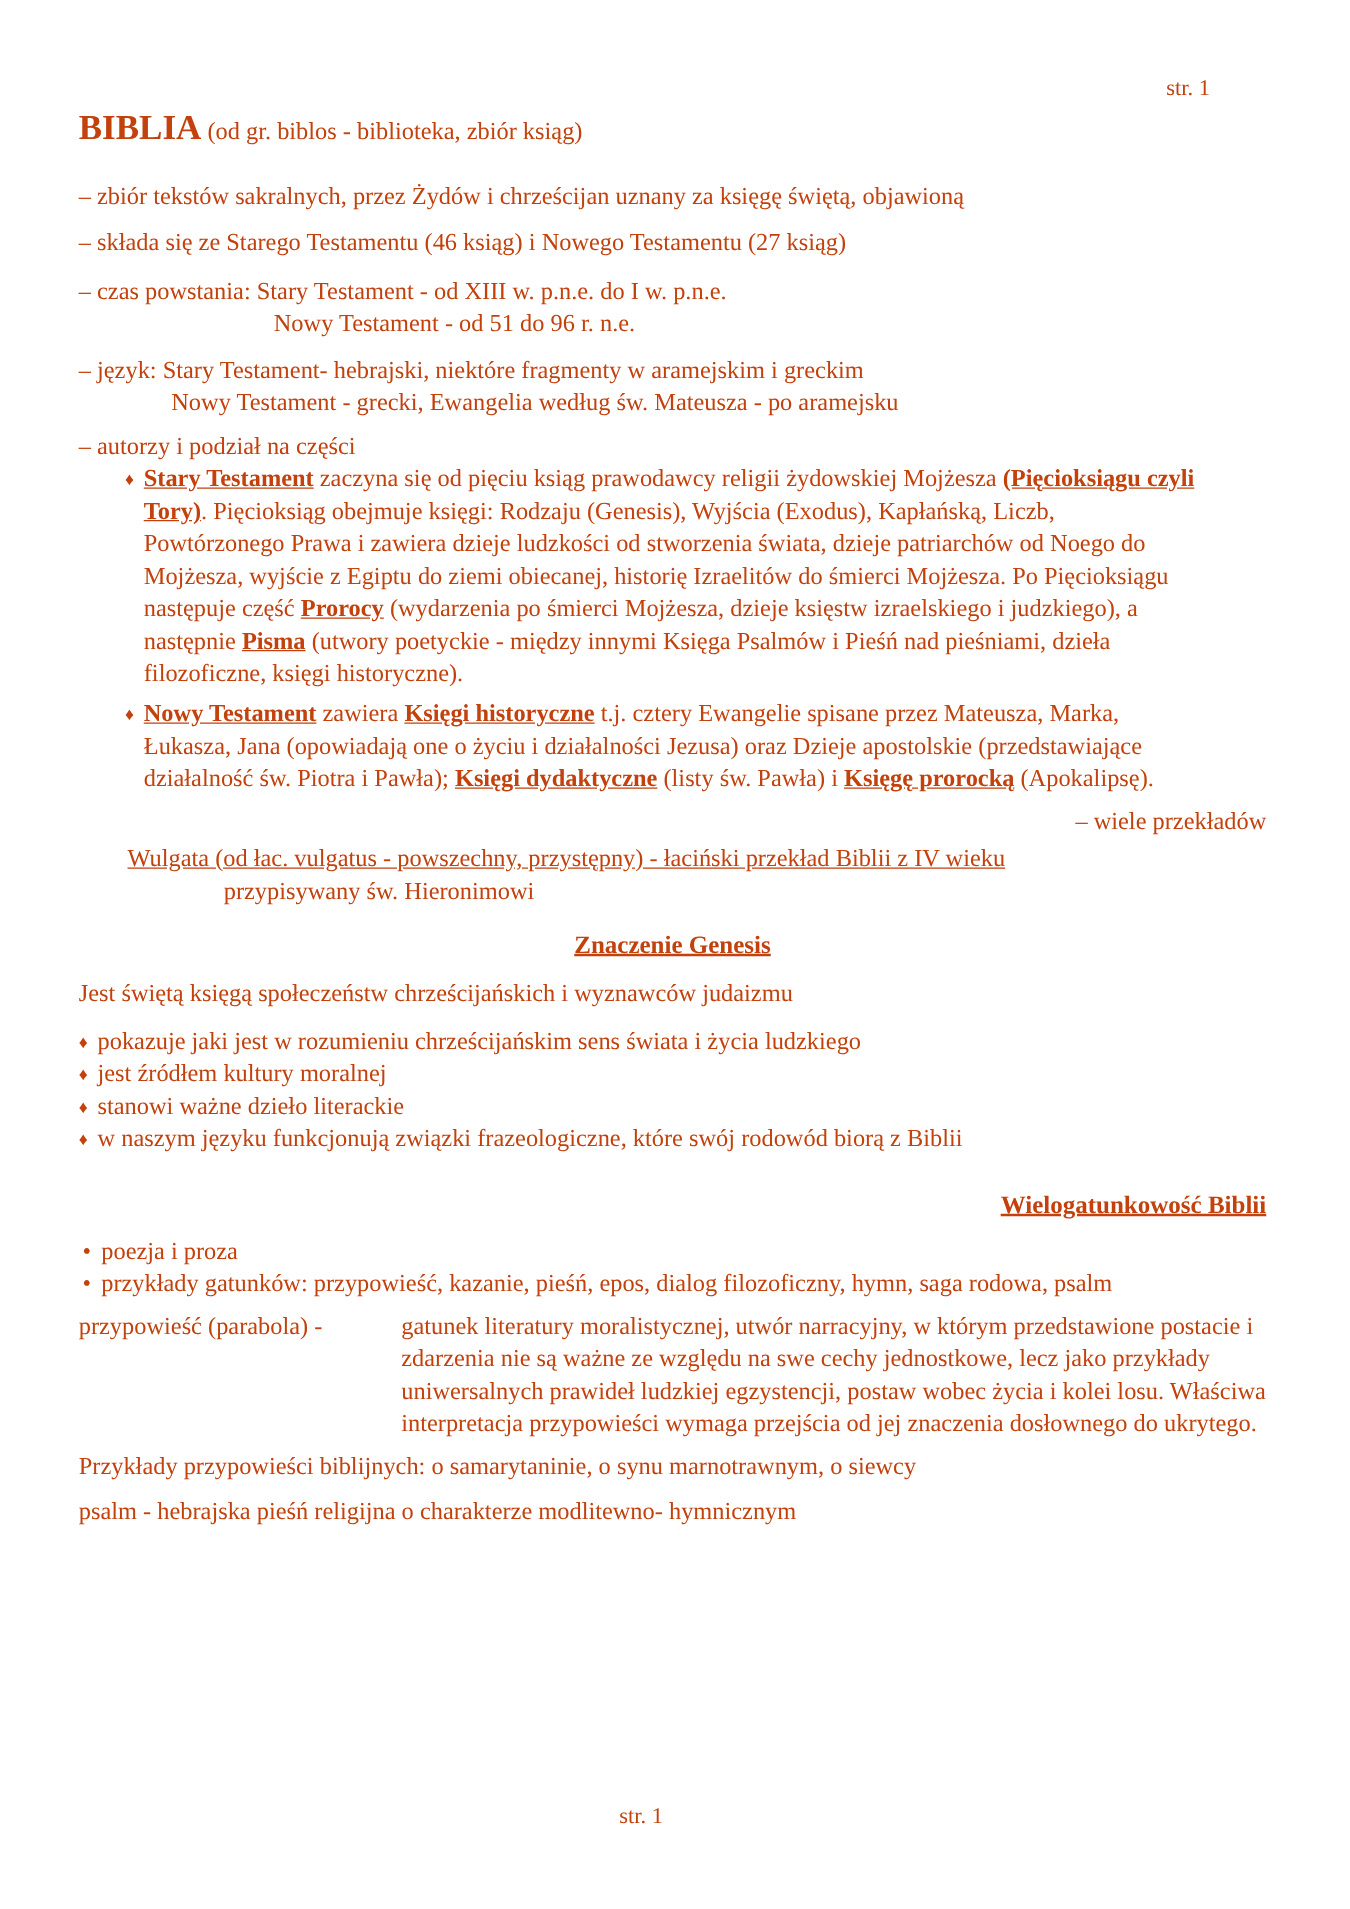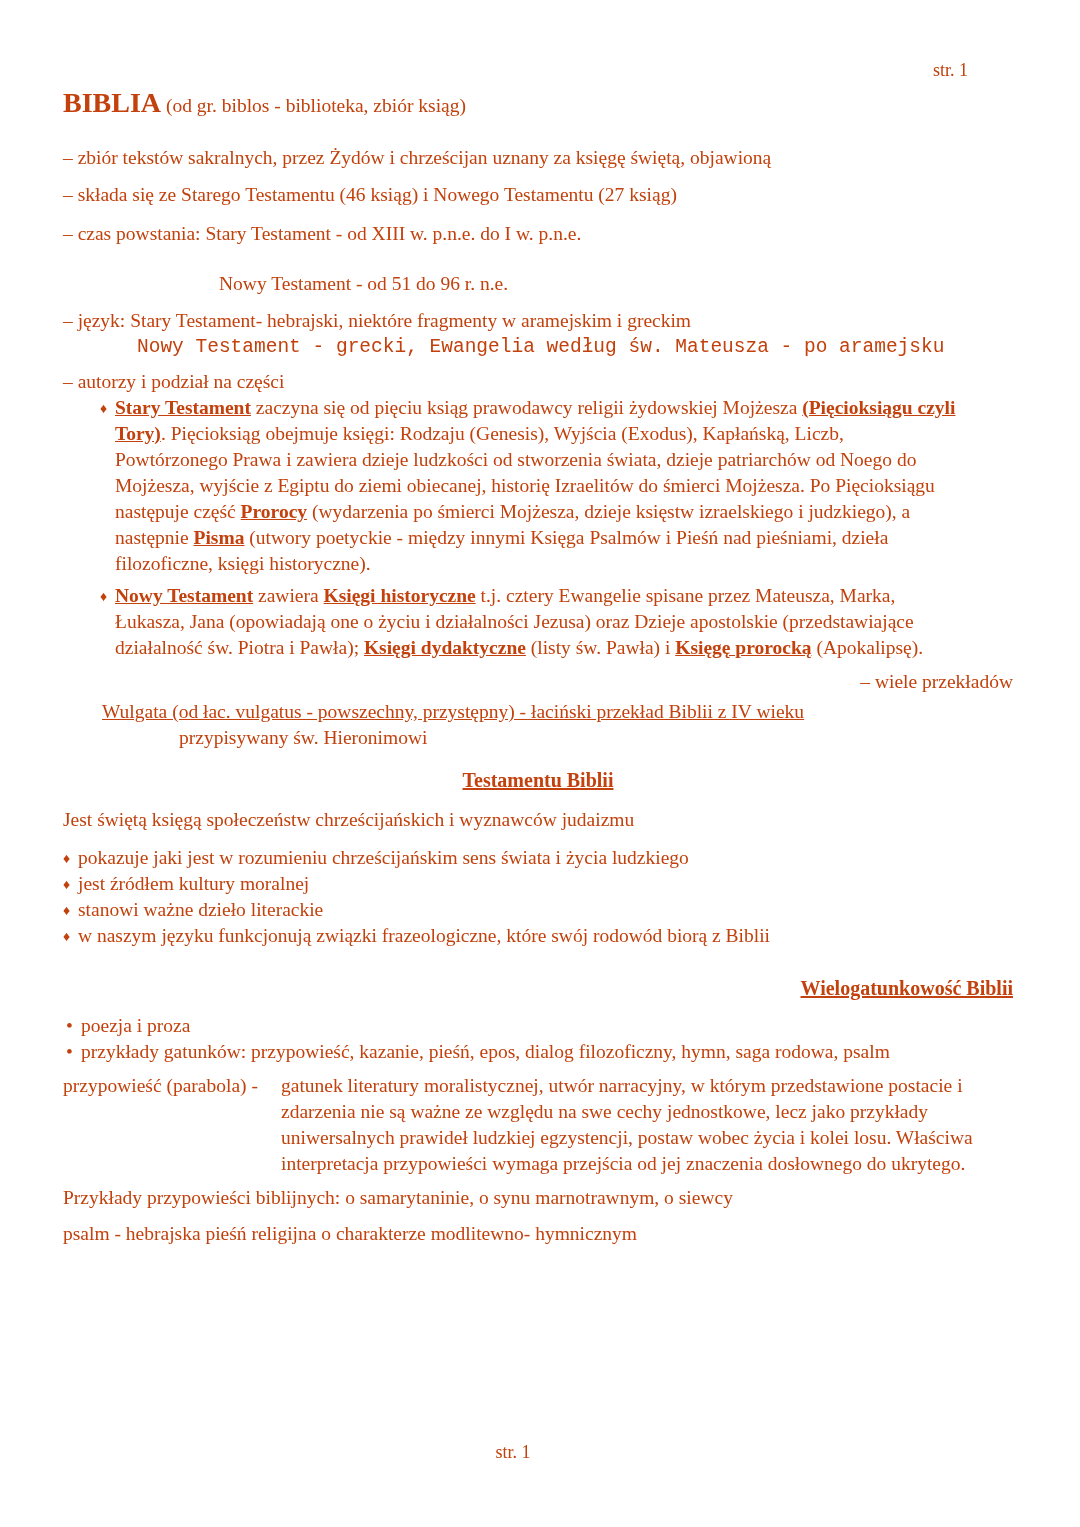--- a/index.html
+++ b/index.html
@@ -14,40 +14,40 @@
   }
   .header-pagenum {
     position:absolute; top:60px; right:112px;
     font-size:18px; line-height:20px;
   }
   .content { width:950px; margin-left:63px; }
   .title-line { margin-bottom:26px; }
   .title-word { font-size:28px; font-weight:bold;margin-top:44px; }
   .para { margin:0 0 11px 0; }
   .para-tight { margin:0; }
-  .indent-czas { padding-left:156px;margin-top:24px; }
-  .indent-jezyk { padding-left:74px;font-family:Liberation Mono, monospace; }
+  .indent-czas { padding-left:156px; }
+  .indent-jezyk { padding-left:74px; }
   .block-czas { margin-bottom:11px; }
   .block-jezyk { margin-bottom:9px; }
   .bu { font-weight:bold; text-decoration:underline; }
   .ot-item { position:relative; padding-left:52px; padding-right:55px; }
   .ot-item-first { margin-bottom:6px; }
   .ot-bullet { position:absolute; left:37px; top:1px; font-size:14px; }
   .przeklady-wiele { margin-top:8px;text-align:right; }
   .wulgata1 { padding-left:39px; margin-top:4px;text-decoration:underline; }
   .wulgata2 { padding-left:116px; }
   .section-heading { text-align:center; font-weight:bold; font-size:20px; }
   .heading-znaczenie { margin-top:16px; margin-bottom:14px; }
   .heading-wielogat { margin-top:26px; margin-bottom:12px;text-align:right; }
   .intro-line { margin-bottom:12px; }
   .zn-item { position:relative; padding-left:15px; }
   .zn-bullet { position:absolute; left:0; top:1px; font-size:14px; }
   .wg-item { position:relative; padding-left:18px; padding-right:20px; }
   .wg-bullet { position:absolute; left:3px; top:0; }
-  .def { display:flex; margin-top:8px; }
+  .def { display:flex; margin-top:8px;gap:40px; }
   .def-term { flex:0 0 218px; width:218px; }
   .def-body { flex:1; }
   .przyklady-line { margin-top:8px; }
   .kazanie-line { margin-top:12px; }
   .psalm-line { margin-top:10px; }
   .footer-pagenum {
     position:absolute; left:0; right:54px; top:1442px;
     text-align:center; font-size:18px; line-height:20px;
   }
 </style>
@@ -79,21 +79,21 @@
     <div class="para-tight">– autorzy i podział na części</div>
 
     <div class="ot-item ot-item-first"><span class="ot-bullet">♦</span><span class="bu">Stary Testament</span><span> zaczyna się od pięciu ksiąg prawodawcy religii żydowskiej Mojżesza </span><span class="bu">(Pięcioksiągu czyli Tory)</span><span>. Pięcioksiąg obejmuje księgi: Rodzaju (Genesis), Wyjścia (Exodus), Kapłańską, Liczb, Powtórzonego Prawa i zawiera dzieje ludzkości od stworzenia świata, dzieje patriarchów od Noego do Mojżesza, wyjście z Egiptu do ziemi obiecanej, historię Izraelitów do śmierci Mojżesza. Po Pięcioksiągu następuje część </span><span class="bu">Prorocy</span><span> (wydarzenia po śmierci Mojżesza, dzieje księstw izraelskiego i judzkiego), a następnie </span><span class="bu">Pisma</span><span> (utwory poetyckie - między innymi Księga Psalmów i Pieśń nad pieśniami, dzieła filozoficzne, księgi historyczne).</span></div>
 
     <div class="ot-item"><span class="ot-bullet">♦</span><span class="bu">Nowy Testament</span><span> zawiera </span><span class="bu">Księgi historyczne</span><span> t.j. cztery Ewangelie spisane przez Mateusza, Marka, Łukasza, Jana (opowiadają one o życiu i działalności Jezusa) oraz Dzieje apostolskie (przedstawiające działalność św. Piotra i Pawła); </span><span class="bu">Księgi dydaktyczne</span><span> (listy św. Pawła) i </span><span class="bu">Księgę prorocką</span><span> (Apokalipsę).</span></div>
 
     <div class="przeklady-wiele">– wiele przekładów</div>
     <div class="wulgata1">Wulgata (od łac. vulgatus - powszechny, przystępny) - łaciński przekład Biblii z IV wieku</div>
     <div class="wulgata2">przypisywany św. Hieronimowi</div>
 
-    <div class="section-heading heading-znaczenie"><span class="bu">Testamentu Biblii</span></div>
+    <div class="section-heading heading-znaczenie"><span class="bu">Znaczenie Genesis</span></div>
 
     <div class="intro-line">Jest świętą księgą społeczeństw chrześcijańskich i wyznawców judaizmu</div>
 
     <div>
       <div class="zn-item"><span class="zn-bullet">♦</span><span>pokazuje jaki jest w rozumieniu chrześcijańskim sens świata i życia ludzkiego</span></div>
       <div class="zn-item"><span class="zn-bullet">♦</span><span>jest źródłem kultury moralnej</span></div>
       <div class="zn-item"><span class="zn-bullet">♦</span><span>stanowi ważne dzieło literackie</span></div>
       <div class="zn-item"><span class="zn-bullet">♦</span><span>w naszym języku funkcjonują związki frazeologiczne, które swój rodowód biorą z Biblii</span></div>
     </div>
 

